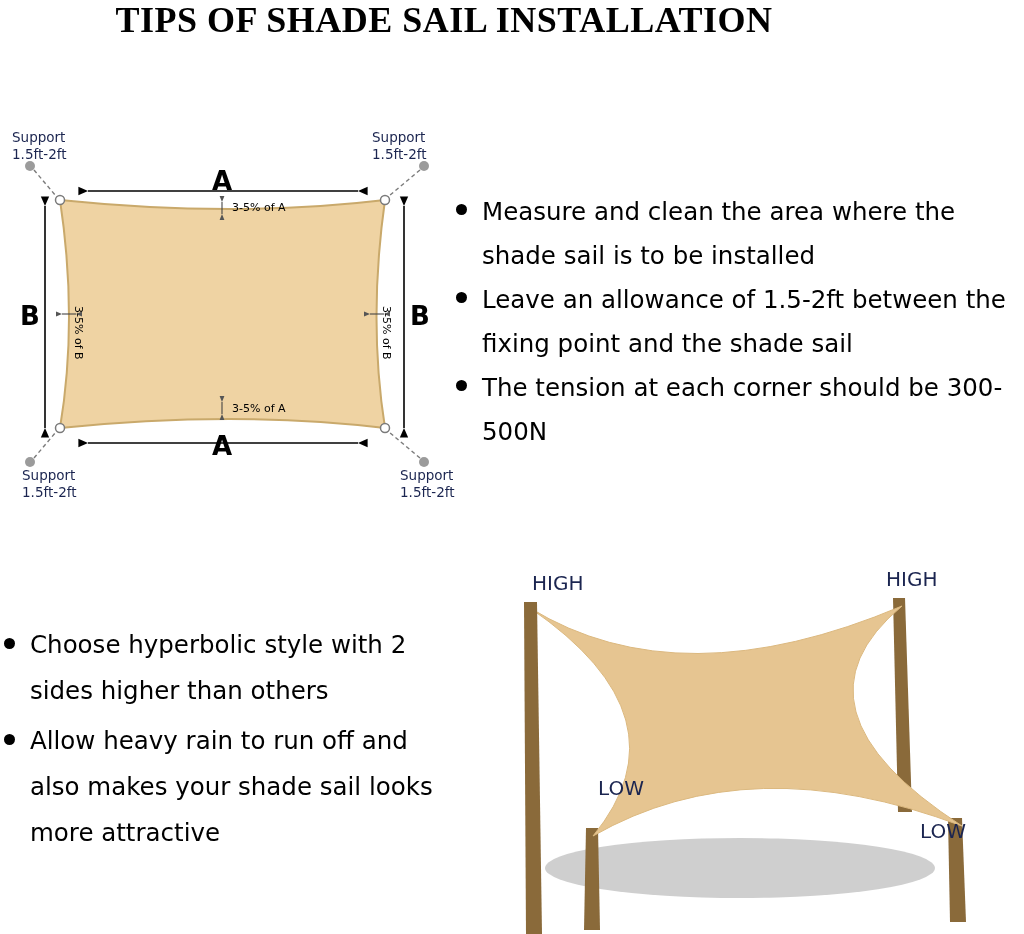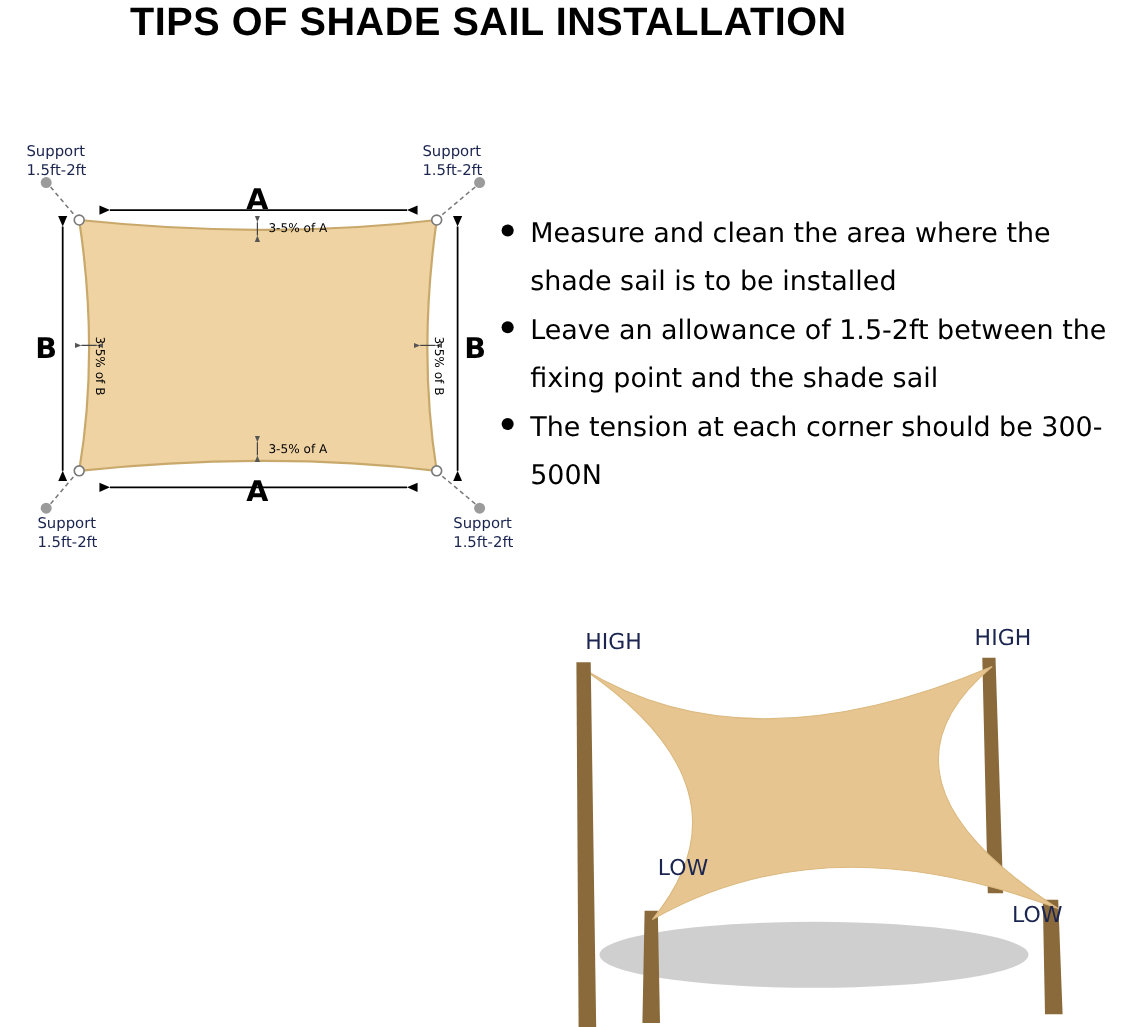--- a/index.html
+++ b/index.html
@@ -21,36 +21,35 @@
     height: 934px;
   }
 
   
   .title {
     position: absolute;
     top: 0px;
     left: 0;
     width: 888px;
     text-align: center;
-    font-family: Liberation Sans, sans-serif;
+    font-family: Liberation Serif, serif;
     font-weight: bold;
     font-size: 36px;
     letter-spacing: 0.5px;
     color: #000;
     line-height: 40px;
   }
 
   
   .top-diagram {
     position: absolute;
     left: 0px;
     top: 110px;
     width: 470px;
     height: 400px;
-    margin-left: 12px;
   }
   .top-diagram svg { display: block; }
 
   
   .bullets {
     position: absolute;
     list-style: none;
     margin: 0;
     padding: 0;
   }
@@ -187,20 +186,24 @@
       <text x="383" y="196" font-size="11" fill="#000" transform="rotate(90 383 196)">3-5% of B</text>
     </svg>
   </div>
 
   <ul class="bullets" id="top-bullets">
     <li>Measure and clean the area where the shade sail is to be installed</li>
     <li>Leave an allowance of 1.5-2ft between the fixing point and the shade sail</li>
     <li>The tension at each corner should be 300-500N</li>
   </ul>
 
+  <ul class="bullets" id="bottom-bullets">
+    <li>Choose hyperbolic style with 2 sides higher than others</li>
+    <li>Allow heavy rain to run off and also makes your shade sail looks more attractive</li>
+  </ul>
 
   <div class="bottom-diagram">
     <svg width="574" height="384" viewBox="0 0 574 384" xmlns="http://www.w3.org/2000/svg">
 
       <ellipse cx="290" cy="318" rx="195" ry="30" fill="#bfbfbf" opacity="0.75"></ellipse>
 
       <path d="M 443 48 L 455 48 L 462 262 L 448 262 Z" fill="#8a6a3a"></path>
       <path d="M 136 278 L 148 278 L 150 380 L 134 380 Z" fill="#8a6a3a"></path>
       <path d="M 498 268 L 512 268 L 516 372 L 500 372 Z" fill="#8a6a3a"></path>
 

